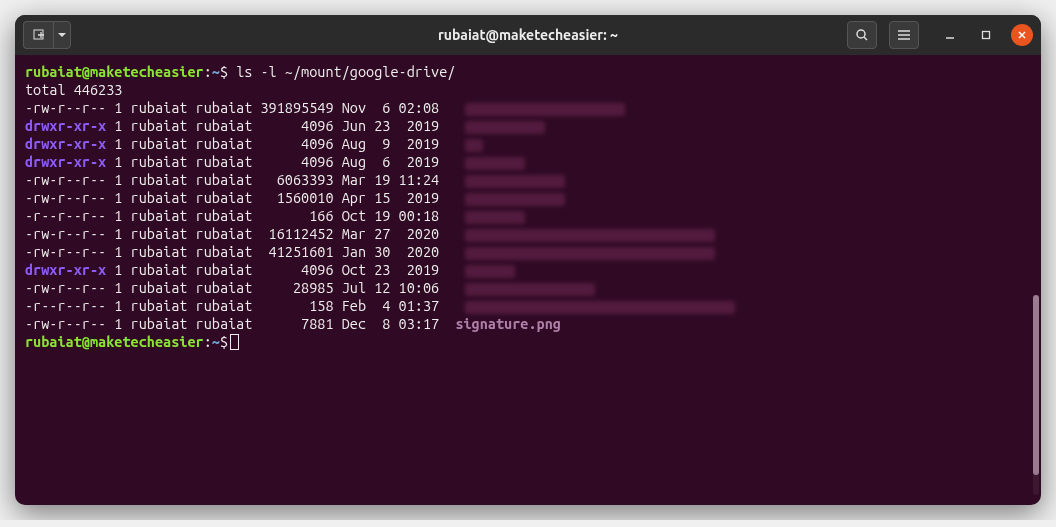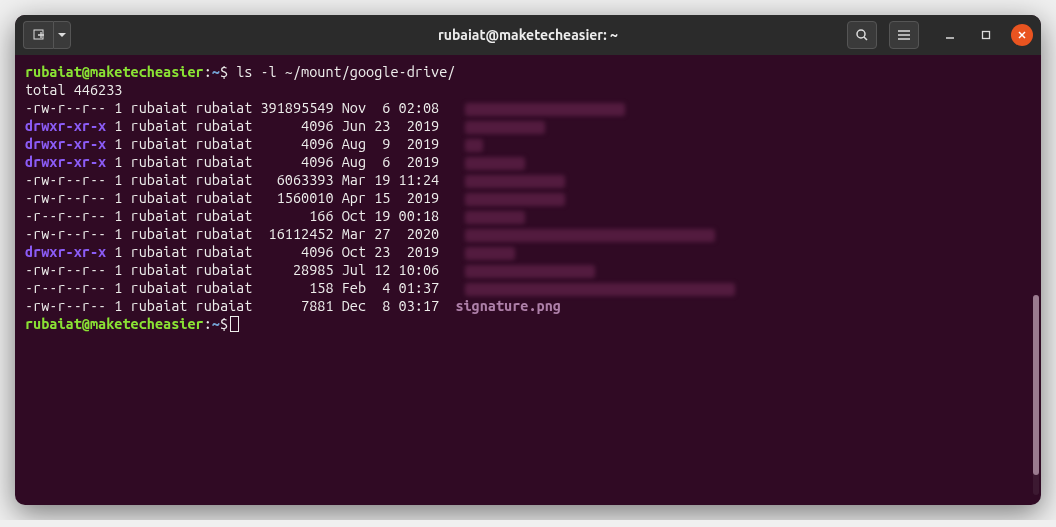--- a/index.html
+++ b/index.html
@@ -215,20 +215,21 @@
     <div class="line">total 446233</div>
     <div id="listing-container">
         <div class="line"><span class="cmd">-rw-r--r--</span><span class="cmd"> 1 rubaiat rubaiat 391895549 Nov  6 02:08  </span><span class="redacted" style="width: 160px; height: 13px;"></span></div>
         <div class="line"><span class="dir">drwxr-xr-x</span><span class="cmd"> 1 rubaiat rubaiat      4096 Jun 23  2019  </span><span class="redacted" style="width: 80px; height: 13px;"></span></div>
         <div class="line"><span class="dir">drwxr-xr-x</span><span class="cmd"> 1 rubaiat rubaiat      4096 Aug  9  2019  </span><span class="redacted" style="width: 18px; height: 13px;"></span></div>
         <div class="line"><span class="dir">drwxr-xr-x</span><span class="cmd"> 1 rubaiat rubaiat      4096 Aug  6  2019  </span><span class="redacted" style="width: 60px; height: 13px;"></span></div>
         <div class="line"><span class="cmd">-rw-r--r--</span><span class="cmd"> 1 rubaiat rubaiat   6063393 Mar 19 11:24  </span><span class="redacted" style="width: 100px; height: 13px;"></span></div>
         <div class="line"><span class="cmd">-rw-r--r--</span><span class="cmd"> 1 rubaiat rubaiat   1560010 Apr 15  2019  </span><span class="redacted" style="width: 100px; height: 13px;"></span></div>
         <div class="line"><span class="cmd">-r--r--r--</span><span class="cmd"> 1 rubaiat rubaiat       166 Oct 19 00:18  </span><span class="redacted" style="width: 60px; height: 13px;"></span></div>
         <div class="line"><span class="cmd">-rw-r--r--</span><span class="cmd"> 1 rubaiat rubaiat  16112452 Mar 27  2020  </span><span class="redacted" style="width: 250px; height: 13px;"></span></div>
+        <div class="line"><span class="cmd">-rw-r--r--</span><span class="cmd"> 1 rubaiat rubaiat  41251601 Jan 30  2020  </span><span class="redacted" style="width: 250px; height: 13px;"></span></div>
         <div class="line"><span class="dir">drwxr-xr-x</span><span class="cmd"> 1 rubaiat rubaiat      4096 Oct 23  2019  </span><span class="redacted" style="width: 50px; height: 13px;"></span></div>
         <div class="line"><span class="cmd">-rw-r--r--</span><span class="cmd"> 1 rubaiat rubaiat     28985 Jul 12 10:06  </span><span class="redacted" style="width: 130px; height: 13px;"></span></div>
         <div class="line"><span class="cmd">-r--r--r--</span><span class="cmd"> 1 rubaiat rubaiat       158 Feb  4 01:37  </span><span class="redacted" style="width: 270px; height: 13px;"></span></div>
         <div class="line"><span class="cmd">-rw-r--r--</span><span class="cmd"> 1 rubaiat rubaiat      7881 Dec  8 03:17  </span><span class="filename-highlight">signature.png</span></div>
       </div>
     <div class="line"><span class="prompt-user">rubaiat@maketecheasier</span><span class="cmd">:</span><span class="prompt-path">~</span><span class="cmd">$</span><span class="cursor"></span></div>
 
     <div class="scrollbar-track">
       <div class="scrollbar-thumb"></div>
     </div>

